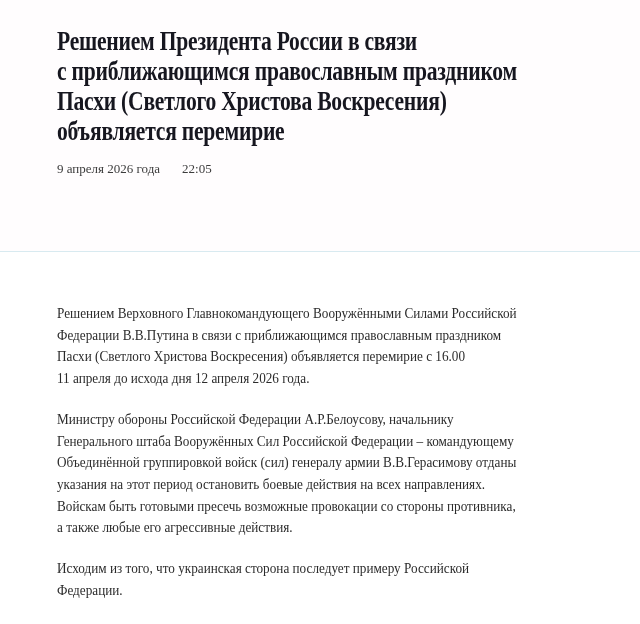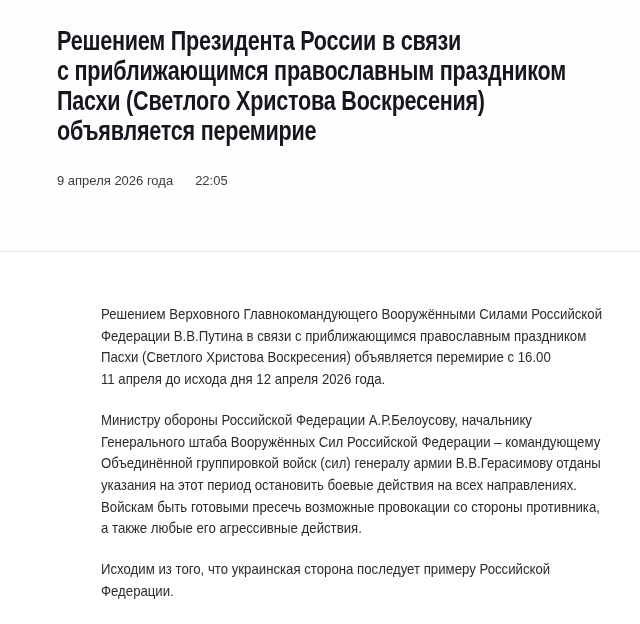--- a/index.html
+++ b/index.html
@@ -6,53 +6,52 @@
     margin: 0;
     padding: 0;
     background: #ffffff;
   }
   .page {
     position: relative;
     width: 640px;
     height: 624px;
     background: #ffffff;
     overflow: hidden;
-    font-family: Liberation Sans, sans-serif;
+    font-family: Liberation Serif, serif;
   }
   .article-header {
     box-sizing: border-box;
     height: 252px;
     padding: 26px 20px 0 57px;
     border-bottom: 1px solid #d8eaf0;
     background: #fffdfe;
   }
   .article-title {
     margin: 0;
     font-size: 27px;
     font-weight: bold;
     line-height: 30px;
     letter-spacing: -0.3px;
     color: #16161f;
     white-space: pre;
     transform: scaleX(0.80);
     transform-origin: 0 0;
   }
   .publish-meta {
-    margin-top: 27px;
+    margin-top: 15px;
     display: flex;
     align-items: baseline;
     gap: 22px;
     font-size: 13px;
     line-height: 16px;
     color: #3c3c3c;
   }
   .article-body {
     box-sizing: border-box;
     padding: 51px 0 0 57px;
-    margin-left: 44px;
   }
   .article-body p {
     margin: 0 0 19px 0;
     font-size: 15px;
     line-height: 21.7px;
     color: #2b2b2b;
     white-space: pre;
     transform: scaleX(0.88);
     transform-origin: 0 0;
   }

